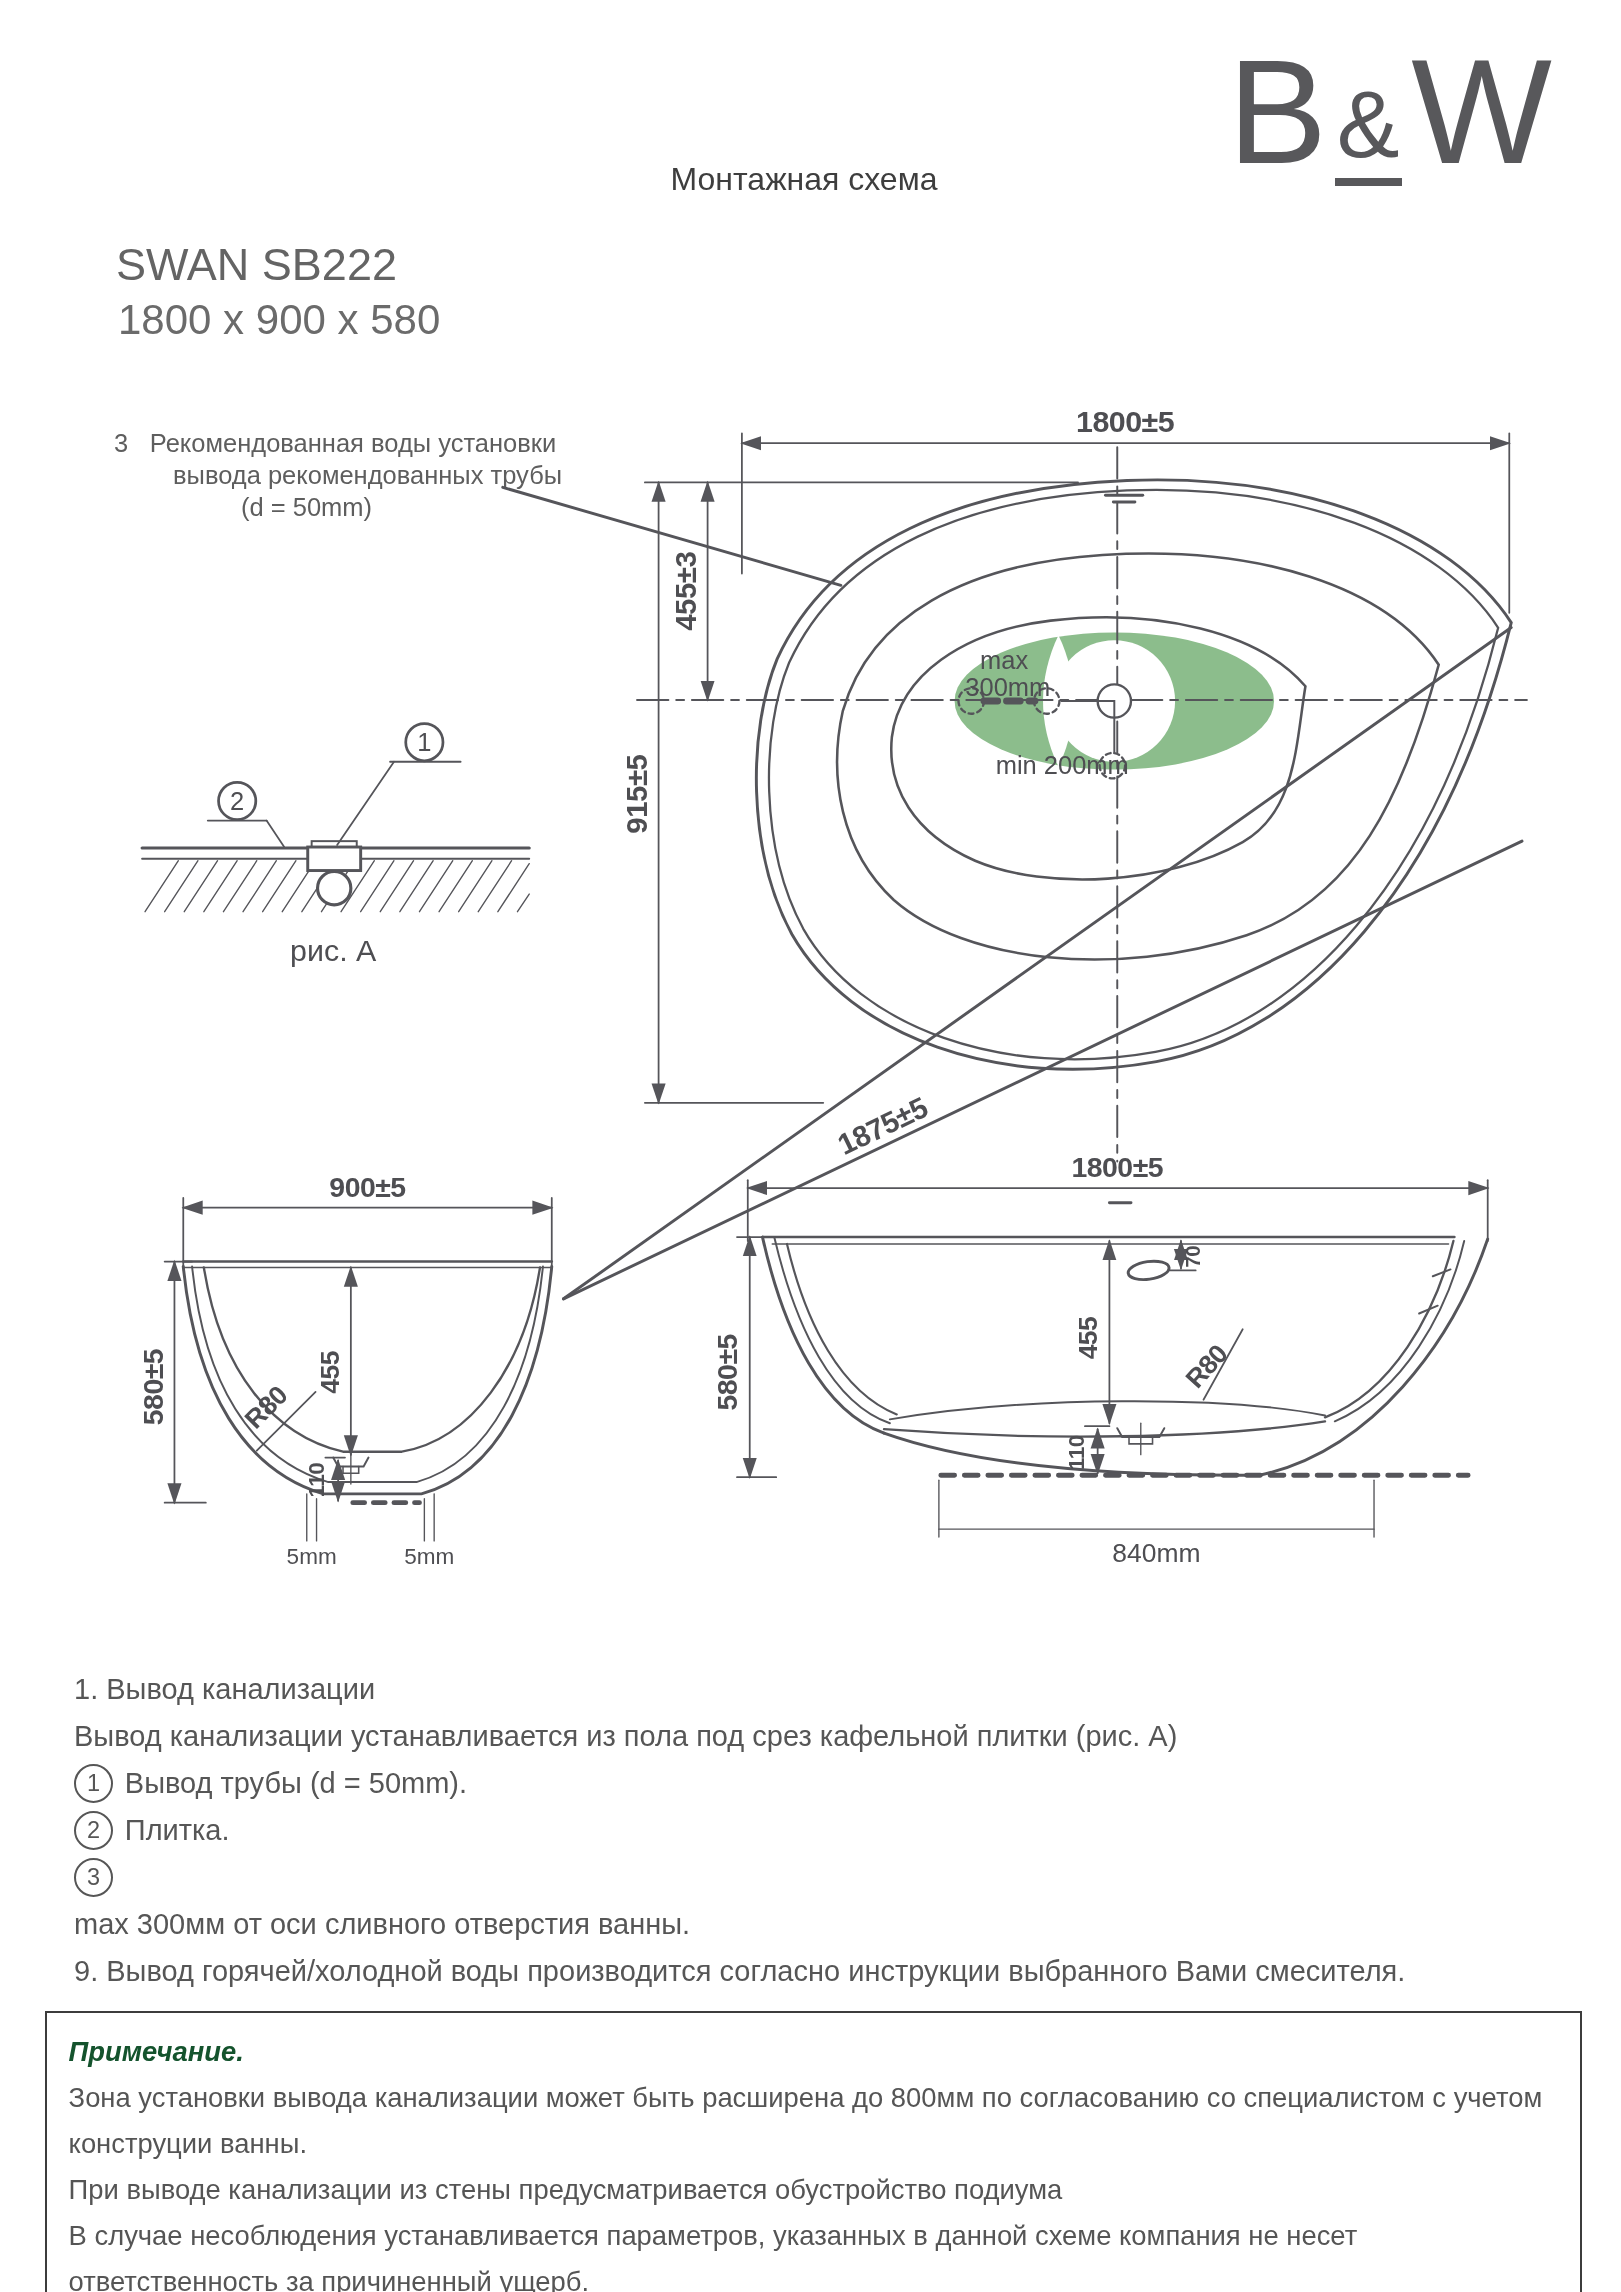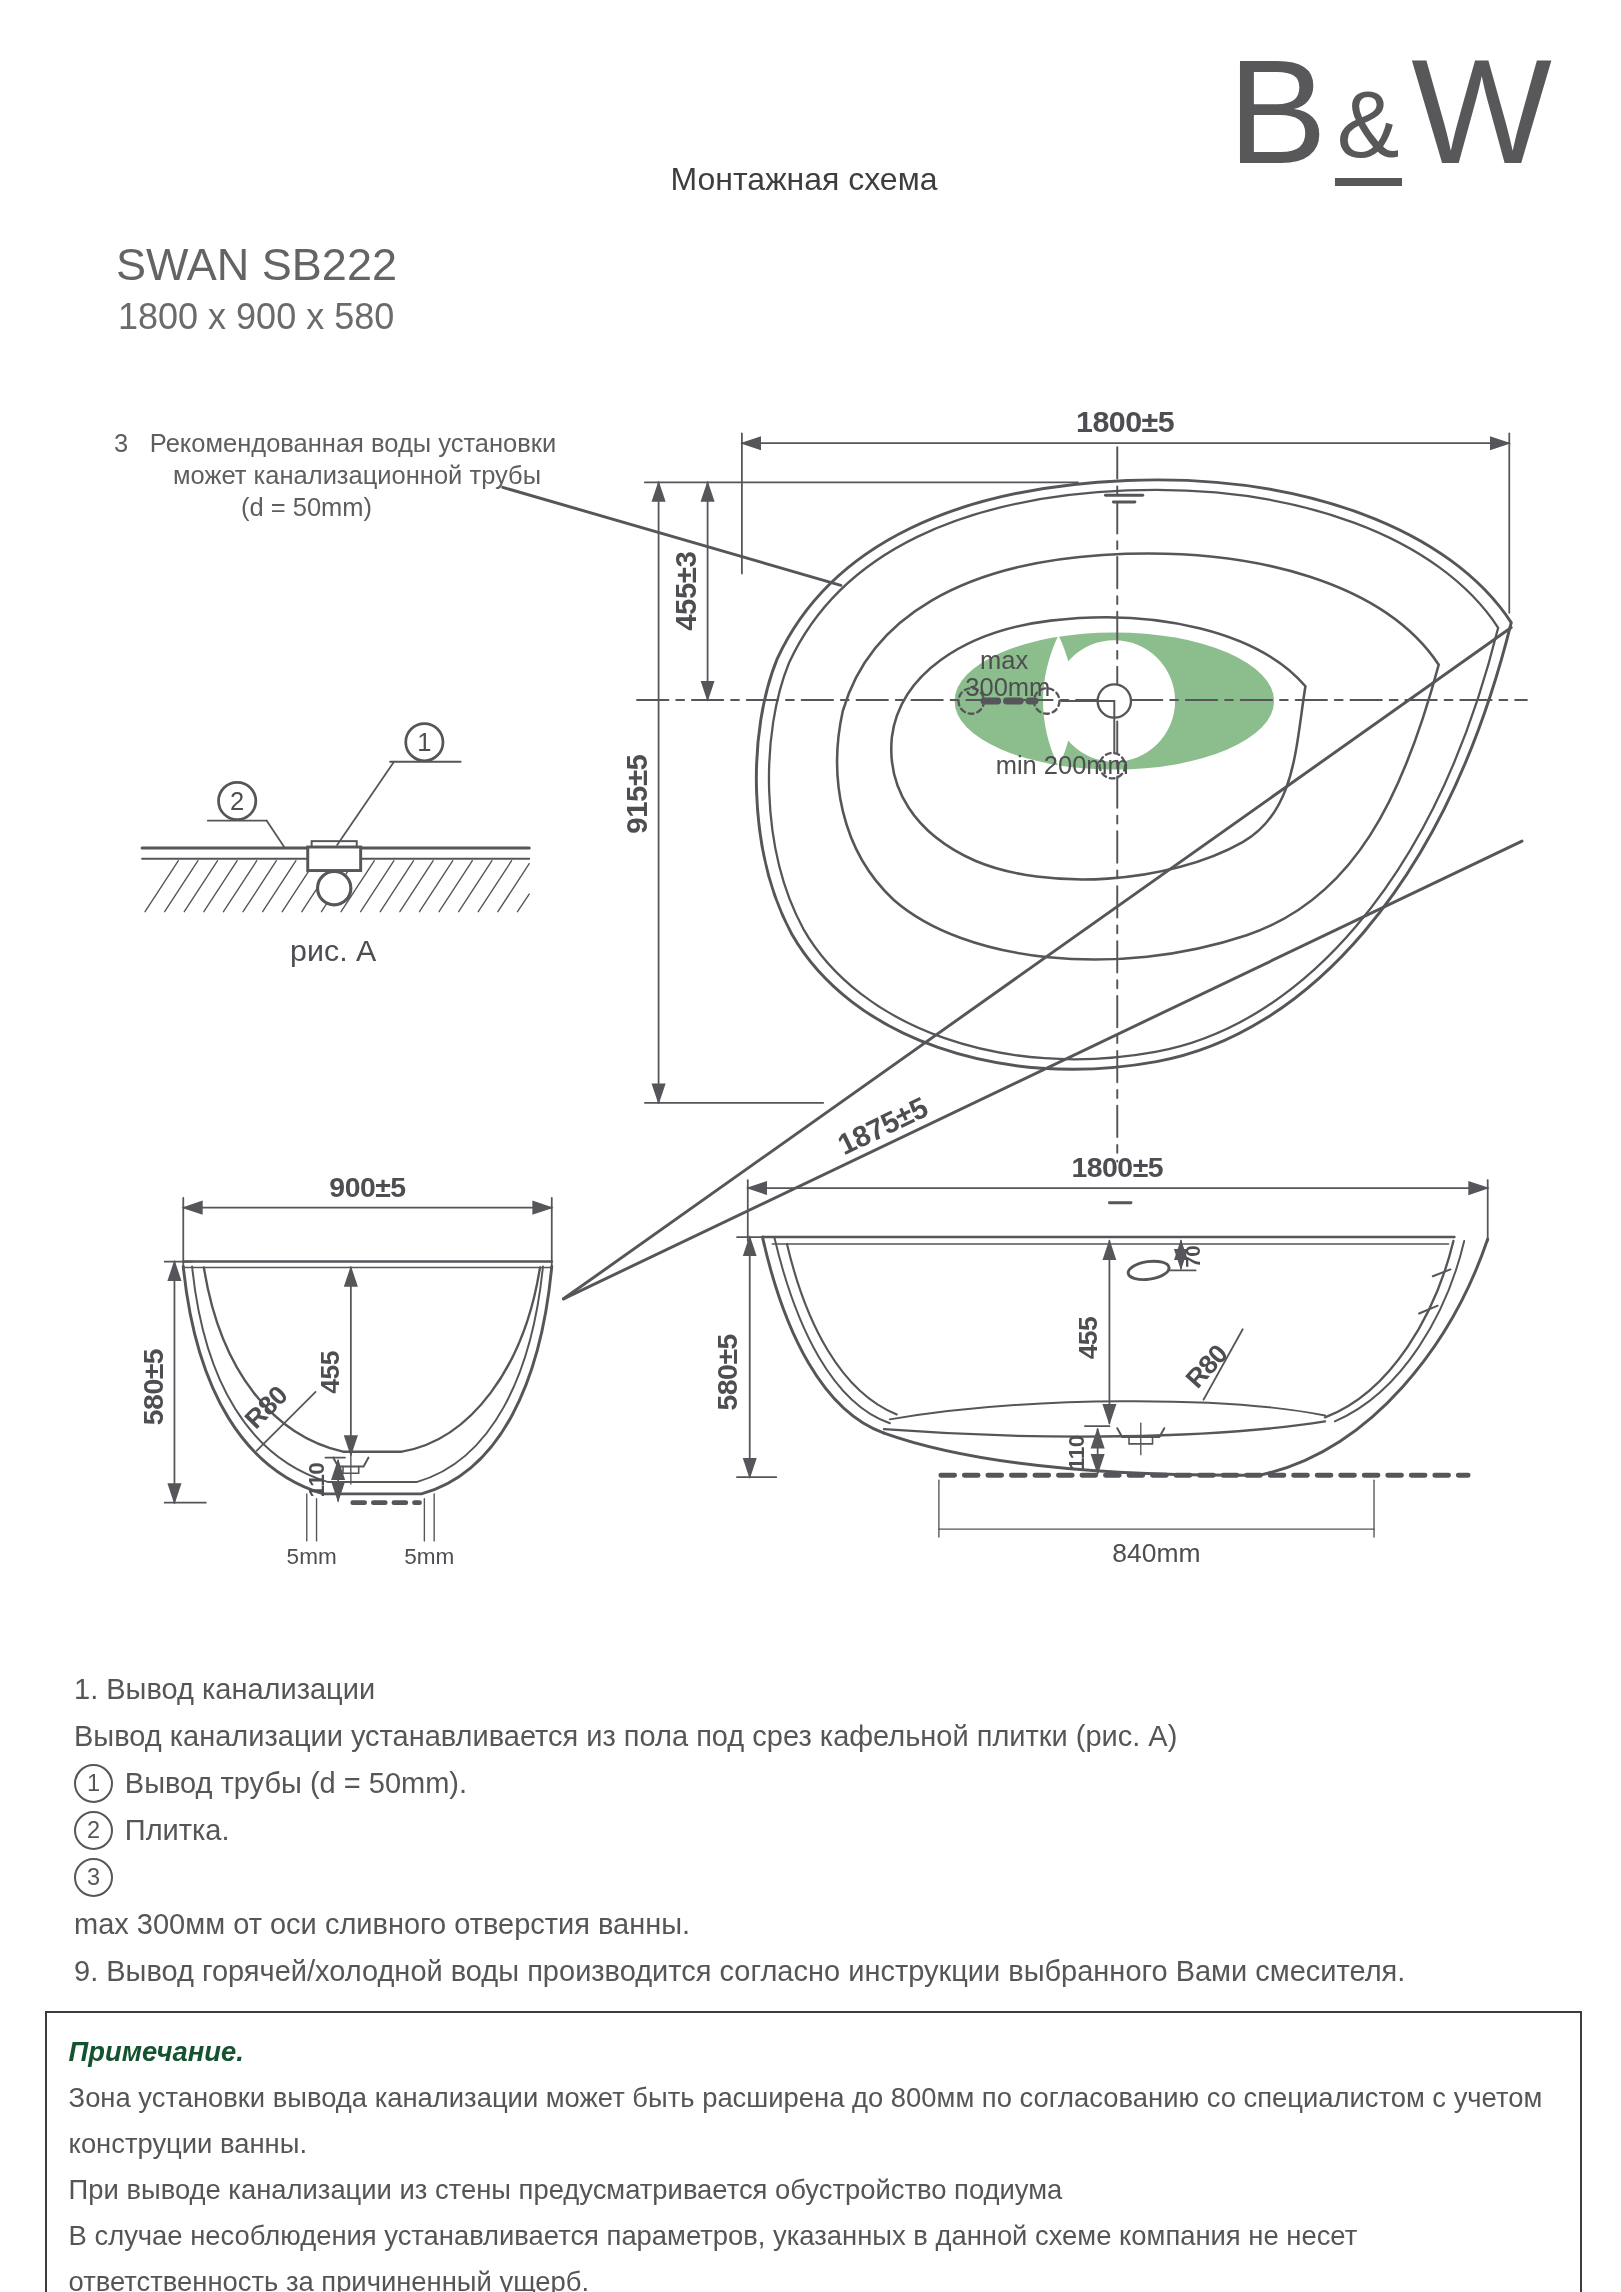--- a/index.html
+++ b/index.html
@@ -9,21 +9,21 @@
   .logo{position:absolute;top:37px;right:69px;display:flex;align-items:flex-end;
         color:#58585b;line-height:1;}
   .logo .lb{font-size:149px;font-weight:400;letter-spacing:-2px;}
   .logo .lamp{display:inline-block;font-size:94px;margin:0 9.8px;border-bottom:8.8px solid #58585b;
         padding:0 2px 5.9px 2px;}
   .logo .lw{font-size:149px;font-weight:400;}
   
   .title{position:absolute;left:608px;top:161px;width:392px;text-align:center;
          font-size:32px;color:#3e3e3e;}
   .product-name{position:absolute;left:116px;top:239px;font-size:45px;color:#646464;}
-  .product-size{position:absolute;left:118px;top:296px;font-size:36px;color:#6b6b6b;}
+  .product-size{position:absolute;left:118px;top:296px;font-size:42px;color:#6b6b6b;}
   
   .co3{position:absolute;left:114px;top:427px;font-size:25.5px;color:#5e5e5e;line-height:32px;}
   .co3 .r1{display:flex;gap:21.6px;}
   .co3 .r2{padding-left:59px;}
   .co3 .r3{padding-left:127px;}
   
   .notes{position:absolute;left:74px;top:1666px;font-size:29px;color:#565656;}
   .notes .row{height:47px;display:flex;align-items:center;}
   .cnum{display:inline-flex;width:35px;height:35px;border:2.5px solid #565656;border-radius:50%;
         align-items:center;justify-content:center;font-size:23.5px;margin-right:11.8px;flex:none;}
@@ -48,21 +48,21 @@
 
   <div class="title">Монтажная схема</div>
   <div class="product-name">SWAN SB222</div>
   <div class="product-size">1800 x 900 x 580</div>
 
   <div class="co3">
     <div class="r1">
       <span>3</span>
       <span>Рекомендованная воды установки</span>
     </div>
-    <div class="r2">может канализационной трубы</div>
+    <div class="r2">вывода рекомендованных трубы</div>
     <div class="r3">(d = 50mm)</div>
   </div>
 
   <svg width="1621" height="1647" viewBox="0 0 1654 1680">
     <defs>
       <marker id="mA" markerWidth="14" markerHeight="10" refX="11" refY="5" orient="auto-start-reverse">
         <path d="M0,1 L12,5 L0,9 Z" fill="#55555a"></path>
       </marker>
     </defs>
 

